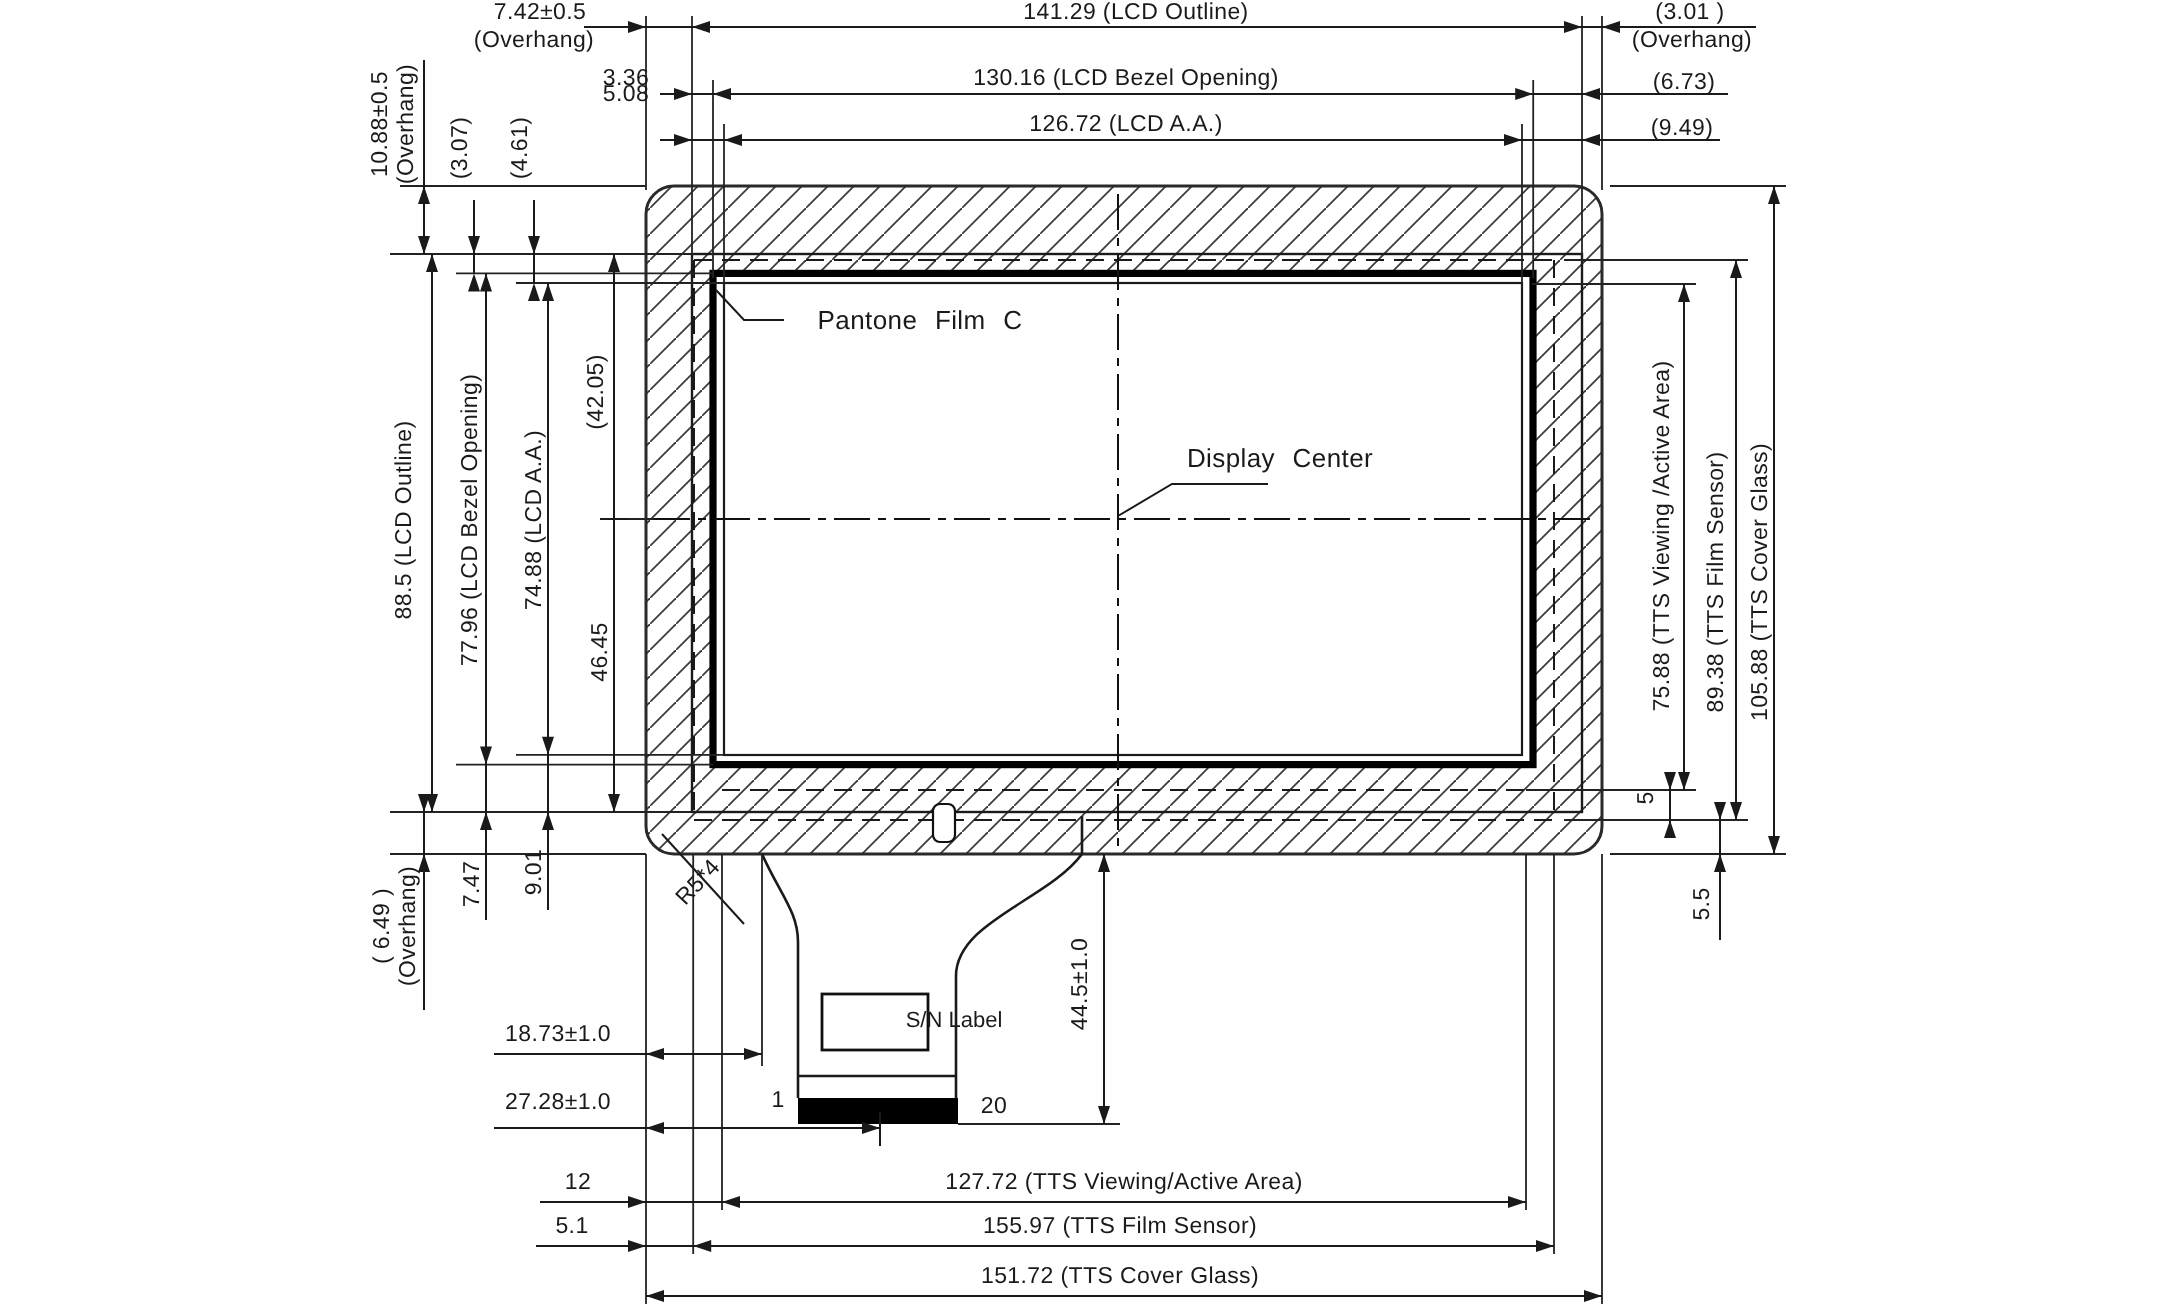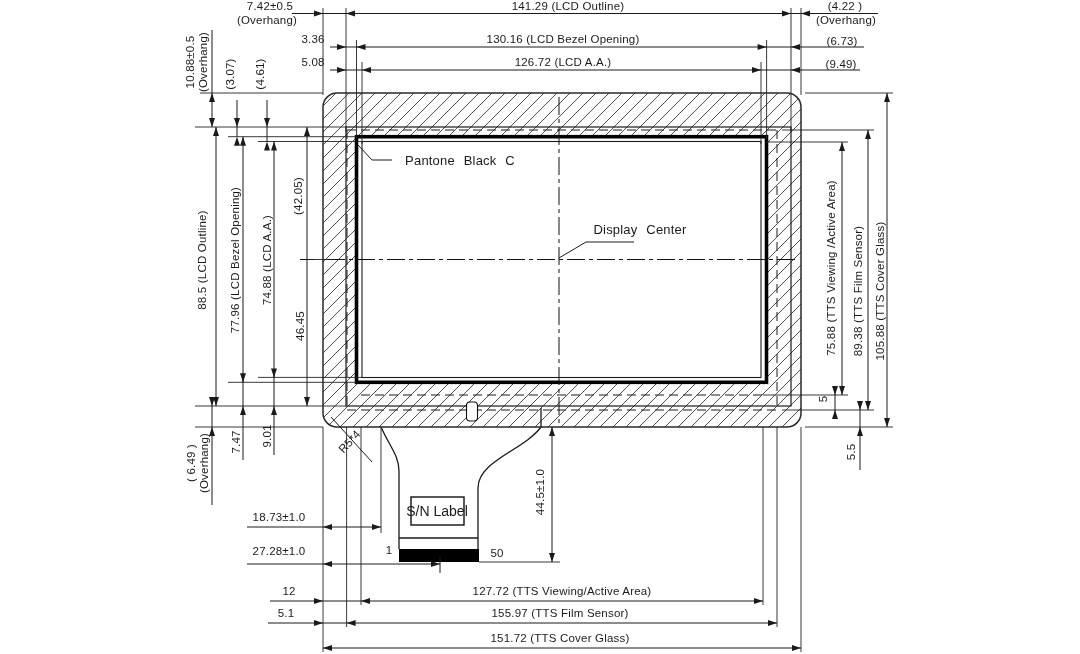--- a/index.html
+++ b/index.html
@@ -3,21 +3,21 @@
 <meta charset="utf-8">
 <style>
   html,body{margin:0;padding:0;background:#fff;}
   #stage{position:relative;width:1080px;height:654px;background:#ffffff;overflow:hidden;
          font-family:"Liberation Sans", sans-serif;color:#1a1a1a;}
   svg{position:absolute;left:0;top:0;}
   .t{position:absolute;font-size:11.5px;white-space:nowrap;transform:translate(-50%,-50%);
      line-height:1;letter-spacing:.2px;}
   .v{transform:translate(-50%,-50%) rotate(-90deg);}
   .big{font-size:13px;word-spacing:5px;}
-  .sn{font-size:14px;letter-spacing:0;}
+  .sn{font-size:11px;letter-spacing:0;margin-left:40px;}
   .r5{transform:translate(-50%,-50%) rotate(-47deg);}
 </style>
 </head>
 <body>
 
 <div id="stage">
 
 <svg width="1080" height="654" viewBox="0 0 1080 654">
   <defs>
     <pattern id="hch" width="13" height="13" patternUnits="userSpaceOnUse">
@@ -167,26 +167,26 @@
              M304,397 L307,406 L310,397 Z  M209,397 L212,406 L215,397 Z
              M839,386 L842,395 L845,386 Z  M865,401 L868,410 L871,401 Z
              M884,418 L887,427 L890,418 Z  M832,386 L835,395 L838,386 Z
              M857,401 L860,410 L863,401 Z  M549,553 L552,562 L555,553 Z"></path>
   </g>
 </svg>
 
 <div class="t" style="left:270px;top:7px">7.42±0.5</div>
 <div class="t" style="left:267px;top:21px">(Overhang)</div>
 <div class="t" style="left:568px;top:7px">141.29 (LCD Outline)</div>
-<div class="t" style="left:845px;top:7px">(4.22 )</div>
+<div class="t" style="left:845px;top:7px">(3.01 )</div>
 <div class="t" style="left:846px;top:21px">(Overhang)</div>
 <div class="t" style="left:313px;top:40px">3.36</div>
 <div class="t" style="left:563px;top:40px">130.16 (LCD Bezel Opening)</div>
 <div class="t" style="left:842px;top:42px">(6.73)</div>
-<div class="t" style="left:313px;top:63px">5.08</div>
+<div class="t" style="left:313px;top:48px">5.08</div>
 <div class="t" style="left:563px;top:63px">126.72 (LCD A.A.)</div>
 <div class="t" style="left:841px;top:65px">(9.49)</div>
 
 <div class="t v" style="left:191px;top:62px">10.88±0.5</div>
 <div class="t v" style="left:204px;top:62px">(Overhang)</div>
 <div class="t v" style="left:231px;top:74px">(3.07)</div>
 <div class="t v" style="left:261px;top:74px">(4.61)</div>
 <div class="t v" style="left:203px;top:260px">88.5 (LCD Outline)</div>
 <div class="t v" style="left:236px;top:260px">77.96 (LCD Bezel Opening)</div>
 <div class="t v" style="left:268px;top:260px">74.88 (LCD A.A.)</div>
@@ -205,20 +205,20 @@
 
 <div class="t" style="left:279px;top:518px">18.73±1.0</div>
 <div class="t" style="left:279px;top:552px">27.28±1.0</div>
 <div class="t v" style="left:541px;top:492px">44.5±1.0</div>
 <div class="t" style="left:289px;top:592px">12</div>
 <div class="t" style="left:562px;top:592px">127.72 (TTS Viewing/Active Area)</div>
 <div class="t" style="left:286px;top:614px">5.1</div>
 <div class="t" style="left:560px;top:614px">155.97 (TTS Film Sensor)</div>
 <div class="t" style="left:560px;top:639px">151.72 (TTS Cover Glass)</div>
 
-<div class="t big" style="left:460px;top:160px">Pantone Black C</div>
+<div class="t big" style="left:460px;top:160px">Pantone Film C</div>
 <div class="t big" style="left:640px;top:229px">Display Center</div>
 <div class="t sn" style="left:437px;top:511px">S/N Label</div>
 <div class="t" style="left:389px;top:551px">1</div>
-<div class="t" style="left:497px;top:554px">50</div>
+<div class="t" style="left:497px;top:554px">20</div>
 <div class="t r5" style="left:350px;top:442px">R5*4</div>
 
 </div>
 
 </body></html>

